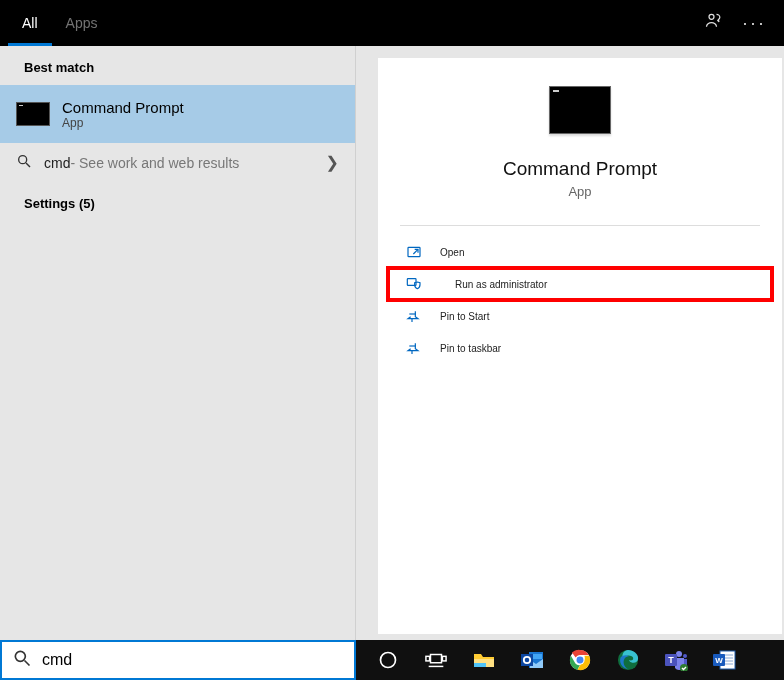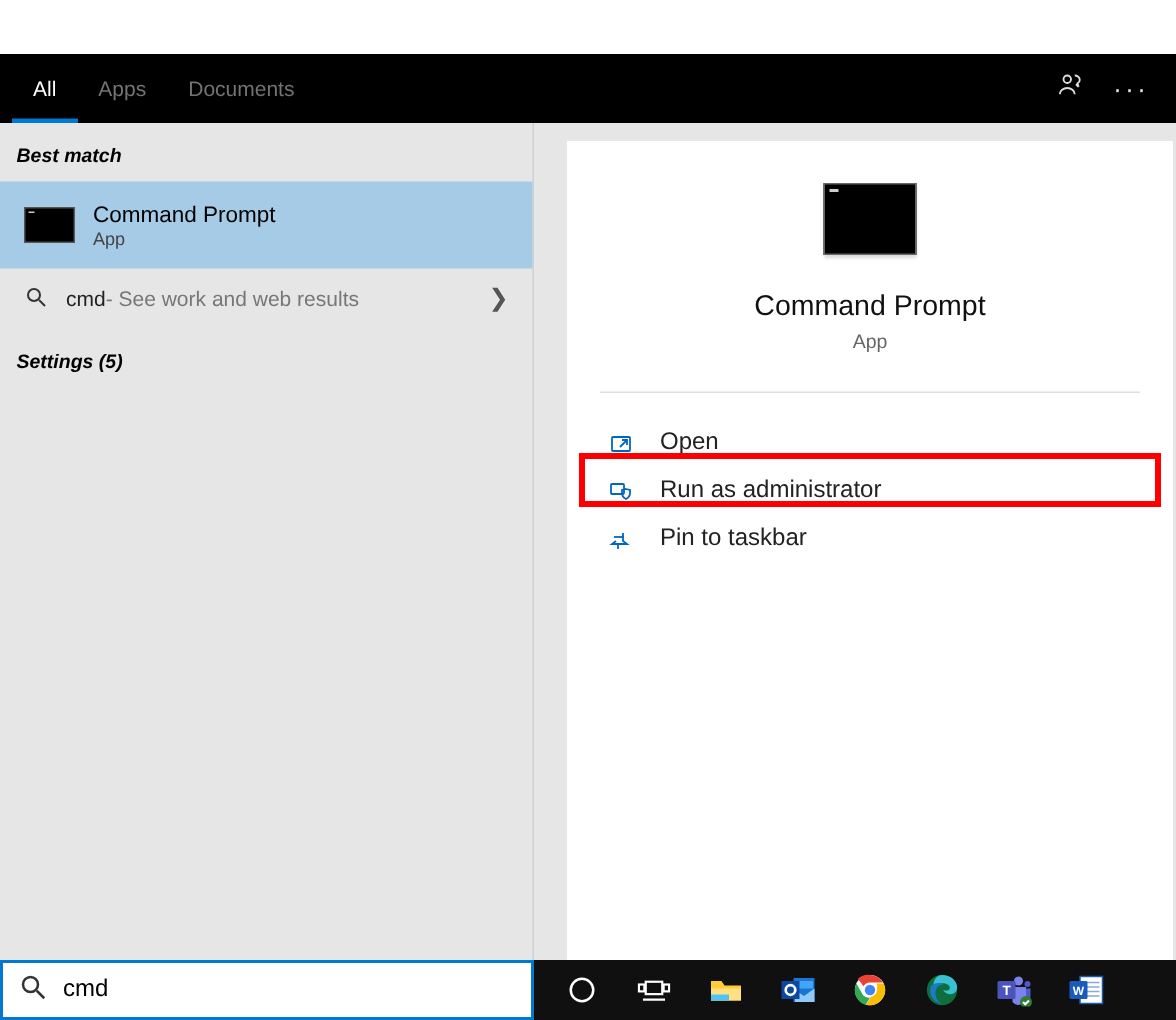--- a/index.html
+++ b/index.html
@@ -1,77 +1,76 @@
 <!DOCTYPE html>
 <html><head>
 <meta charset="utf-8">
 <style>
   * { margin: 0; padding: 0; box-sizing: border-box; font-family: "Segoe UI", Arial, sans-serif; }
   body { width: 784px; height: 680px; background: #fff; overflow: hidden; position: relative; }
 
   
-  .tabs { height: 46px; background: #000; display: flex; align-items: center; padding: 0 8px; color: #fff; margin-top: 36px; }
+  .tabs { height: 46px; background: #000; display: flex; align-items: center; padding: 0 8px; color: #fff; }
   .tab { padding: 0 14px; height: 46px; line-height: 46px; font-size: 14px; cursor: pointer; color: #737373; }
   .tab.active { color: #fff; border-bottom: 3px solid #0078d4; font-weight: 400; }
   .tab .chev { margin-left: 4px; font-size: 10px; }
   .tabs-spacer { flex: 1; }
   .tabs-right { display: flex; align-items: center; gap: 18px; padding-right: 10px; }
   .feedback-icon, .more-icon { color: #ddd; }
 
   
   .body { display: flex; height: 594px; }
   .left { width: 356px; background: #e6e6e6; border-right: 1px solid #d0d0d0; }
   .right { flex: 1; background: #e6e6e6; position: relative; }
   .right-card { position: absolute; left: 22px; right: 2px; top: 12px; bottom: 6px; background: #fff; }
 
   
-  .section-header { font-weight: 700; font-size: 13px; padding: 14px 11px 10px; color: #000; font-style: italic; }
+  .section-header { font-weight: 700; font-size: 13px; padding: 14px 24px 10px; color: #000; }
   .best-match { display: flex; align-items: center; padding: 6px 16px; height: 58px; background: #a6cbe7; }
   .cmd-thumb { width: 34px; height: 24px; background: #000; border: 1px solid #555; margin-right: 12px; position: relative; }
   .cmd-thumb::before { content: ""; position: absolute; left: 2px; top: 2px; width: 4px; height: 1px; background: #ccc; }
   .bm-title { font-size: 15px; color: #000; }
   .bm-sub { font-size: 12px; color: #444; }
 
   .web-row { display: flex; align-items: center; padding: 10px 16px; font-size: 14px; color: #222; }
   .web-row .lead-icon { width: 18px; margin-right: 10px; color: #333; }
   .web-row .hint { color: #777; margin-left: 0; }
   .web-row .chevron { margin-left: auto; color: #555; font-size: 16px; }
 
   
   .detail-head { text-align: center; padding-top: 28px; }
   .big-thumb   { width: 62px; height: 48px; background: #000; border: 1px solid #666; margin: 0 auto 4px; box-shadow: 0 2px 2px rgba(0,0,0,.15); position: relative; }
   .big-thumb::before { content: ""; position: absolute; left: 3px; top: 3px; width: 6px; height: 2px; background: #ccc; }
   .detail-title { font-size: 19px; margin-top: 24px; color: #111; }
   .detail-sub   { font-size: 13px; color: #666; margin-top: 4px; margin-bottom: 26px; }
   .divider { height: 1px; background: #ddd; margin: 0 22px 10px; }
 
-  .action { display: flex; align-items: flex-end; height: 32px; padding: 0 18px; margin: 0 10px; font-size: 16px; color: #222; cursor: pointer; }
+  .action { display: flex; align-items: center; height: 32px; padding: 0 18px; margin: 0 10px; font-size: 10px; color: #222; cursor: pointer; }
   .action .aicon { width: 22px; margin-right: 12px; color: #0067c0; display: inline-flex; }
-  .action.highlight { outline: 4px solid #ff0000; outline-offset: -2px; }
+  .action.highlight { outline: 4px solid #ff0000; outline-offset: -2px; gap: 15px; }
 
   
   .bottom { position: absolute; left: 0; right: 0; bottom: 0; height: 40px; display: flex; }
   .search-box { width: 356px; height: 40px; border: 2px solid #0078d4; background: #fff; display: flex; align-items: center; padding: 0 10px; }
   .search-box .sicon { margin-right: 10px; color: #333; }
   .search-box input { border: none; outline: none; font-size: 16px; flex: 1; background: transparent; }
   .taskbar { flex: 1; background: #101010; display: flex; align-items: center; padding-left: 12px; gap: 8px; }
   .tb { width: 40px; height: 40px; display: flex; align-items: center; justify-content: center; cursor: pointer; }
   .tb svg { display: block; }
 
   
   svg.icon { width: 16px; height: 16px; }
   svg.icon-lg { width: 20px; height: 20px; }
 </style>
 </head>
 <body>
 
 <div class="tabs">
   <div class="tab active">All</div>
   <div class="tab">Apps</div>
-  <div class="tab">Documents</div>
   <div class="tabs-spacer"></div>
   <div class="tabs-right">
     <span class="feedback-icon">
       <svg class="icon-lg" viewBox="0 0 24 24" fill="none" stroke="currentColor" stroke-width="1.5">
         <circle cx="9" cy="7" r="3"></circle>
           <path d="M3 19c0-3 3-5 6-5s6 2 6 5"></path>
         <path d="M15 4c2 0 4 1.5 4 3.5 0 1.2-.7 2.2-1.8 2.8L18 13l-2-2"></path>
       </svg>
     </span>
     <span class="more-icon" style="font-size:18px;letter-spacing:2px;">···</span>
@@ -131,20 +130,30 @@
         <span class="aicon">
           <svg class="icon" viewBox="0 0 24 24" fill="none" stroke="currentColor" stroke-width="1.8">
             <rect x="2" y="4" width="13" height="10" rx="1"></rect>
             <path d="M17 9l4 1v3c0 3-2 5-4 6-2-1-4-3-4-6v-3z"></path>
           </svg>
         </span>
         <span>Run as administrator</span>
       </div>
 
 
+      <div class="action">
+        <span class="aicon">
+          <svg class="icon" viewBox="0 0 24 24" fill="none" stroke="currentColor" stroke-width="1.8">
+            <path d="M5 9h10"></path>
+              <path d="M14 5v8l4 3H3l4-3"></path>
+              <path d="M9 16v5"></path>
+          </svg>
+        </span>
+        <span>Pin to Start</span>
+      </div>
 
       <div class="action">
         <span class="aicon">
           <svg class="icon" viewBox="0 0 24 24" fill="none" stroke="currentColor" stroke-width="1.8">
             <path d="M5 9h10"></path>
               <path d="M14 5v8l4 3H3l4-3"></path>
               <path d="M9 16v5"></path>
           </svg>
         </span>
         <span>Pin to taskbar</span>

